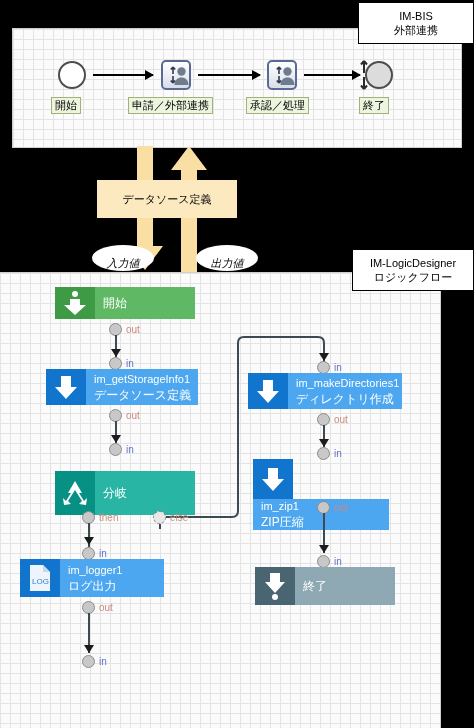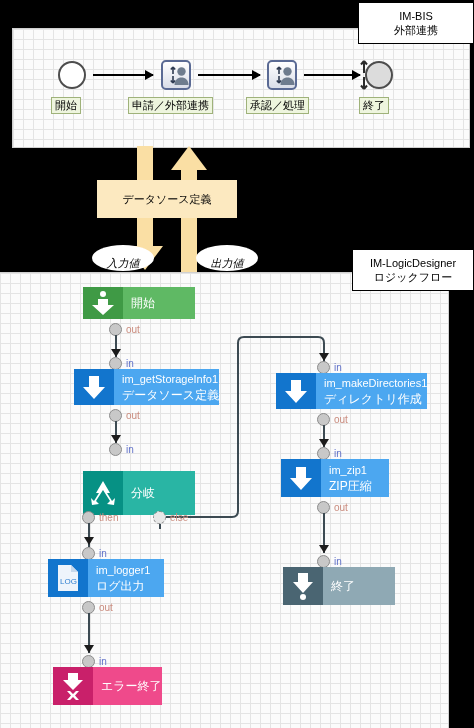--- a/index.html
+++ b/index.html
@@ -8,21 +8,21 @@
 
   .stage{position:absolute;left:0;top:0;width:474px;height:728px;background:#000;}
 
   
   .canvas{position:absolute;background-color:#fbfbfb;
     background-image:
       linear-gradient(to right,#e4e4e4 1px,transparent 1px),
       linear-gradient(to bottom,#e4e4e4 1px,transparent 1px);
     background-size:10px 10px;
     border:1px solid #d0d0d0;
-    overflow:hidden;padding-left:8px;}
+    overflow:hidden;}
 
   #bpmn-canvas{left:12px;top:28px;width:448px;height:118px;}
   #logic-canvas{left:0px;top:272px;width:440px;height:456px;border-left:none;}
 
   
   .callout{position:absolute;background:#fff;border:1px solid #000;
     display:flex;flex-direction:column;justify-content:center;
     font-size:11px;line-height:14px;color:#000;text-align:center;}
   #callout-imbis{left:358px;top:2px;width:114px;height:40px;}
   #callout-ild{left:352px;top:249px;width:120px;height:40px;}
@@ -50,21 +50,21 @@
     font-size:11px;color:#000;}
   .pill{position:absolute;background:#fff;border-radius:50%;
     display:flex;align-items:flex-end;justify-content:center;
     font-size:11px;color:#000;font-style:italic;}
   #pill-in{left:92px;top:245px;width:62px;height:26px;}
   #pill-out{left:196px;top:245px;width:62px;height:26px;}
 
   
   .node{position:absolute;display:flex;align-items:stretch;
     box-sizing:border-box;}
-  .node .ic{width:40px;flex:0 0 40px;display:flex;align-items:center;justify-content:center;margin-left:28px;}
+  .node .ic{width:40px;flex:0 0 40px;display:flex;align-items:center;justify-content:center;}
   .node .bd{flex:1;display:flex;flex-direction:column;justify-content:center;
     padding-left:8px;}
   .node .nm{font-size:11px;line-height:15px;color:#fff;white-space:nowrap;}
   .node .ti{font-size:12px;line-height:16px;color:#fff;white-space:nowrap;}
   .node.single .bd{justify-content:center;}
 
   
   .n-start .ic{background:#3f9a45;} .n-start .bd{background:#5fb964;}
   .n-blue  .ic{background:#1275cd;} .n-blue  .bd{background:#4ca7f0;}
   .n-teal  .ic{background:#069184;} .n-teal  .bd{background:#29b5a4;}
@@ -231,31 +231,20 @@
       </div>
     </div>
 
     <div class="port" style="left:82px;top:328px;"></div>
     <div class="plabel" style="left:99px;top:329px;">out</div>
     <div class="link" style="left:88px;top:340px;width:2px;height:40px;"></div>
     <div class="linkhead" style="left:84px;top:372px;"></div>
     <div class="port" style="left:82px;top:382px;"></div>
     <div class="plabel blue" style="left:99px;top:383px;">in</div>
 
-    <div class="node n-err single" style="left:25px;top:394px;width:135px;height:38px;">
-      <div class="ic">
-        <svg width="30" height="30" viewBox="0 0 30 30">
-          <path d="M10 2 L20 2 L20 9 L25 9 L15 19 L5 9 L10 9 Z" fill="#fff"></path>
-          <path d="M9 20 L12 20 L15 23 L18 20 L21 20 L17 24.5 L21 29 L18 29 L15 26 L12 29 L9 29 L13 24.5 Z" fill="#fff"></path>
-        </svg>
-      </div>
-      <div class="bd">
-        <span class="ti">エラー終了</span>
-      </div>
-    </div>
 
     <div class="linkhead" style="left:319px;top:80px;"></div>
     <div class="port" style="left:317px;top:88px;"></div>
     <div class="plabel blue" style="left:334px;top:89px;">in</div>
 
     <div class="node n-blue" style="left:248px;top:100px;width:154px;height:36px;">
       <div class="ic">
         <svg width="28" height="28" viewBox="0 0 28 28">
           <path d="M9 3 L19 3 L19 14 L25 14 L14 26 L3 14 L9 14 Z" fill="#fff"></path>
         </svg>
@@ -266,21 +255,21 @@
       </div>
     </div>
 
     <div class="port" style="left:317px;top:140px;"></div>
     <div class="plabel" style="left:334px;top:141px;">out</div>
     <div class="link" style="left:323px;top:152px;width:2px;height:22px;"></div>
     <div class="linkhead" style="left:319px;top:166px;"></div>
     <div class="port" style="left:317px;top:174px;"></div>
     <div class="plabel blue" style="left:334px;top:175px;">in</div>
 
-    <div class="node n-blue" style="left:253px;top:186px;width:136px;height:38px;">
+    <div class="node n-blue" style="left:253px;top:186px;width:136px;height:38px;flex-direction:column;">
       <div class="ic">
         <svg width="28" height="28" viewBox="0 0 28 28">
           <path d="M9 3 L19 3 L19 14 L25 14 L14 26 L3 14 L9 14 Z" fill="#fff"></path>
         </svg>
       </div>
       <div class="bd">
         <span class="nm">im_zip1</span>
         <span class="ti">ZIP圧縮</span>
       </div>
     </div>

